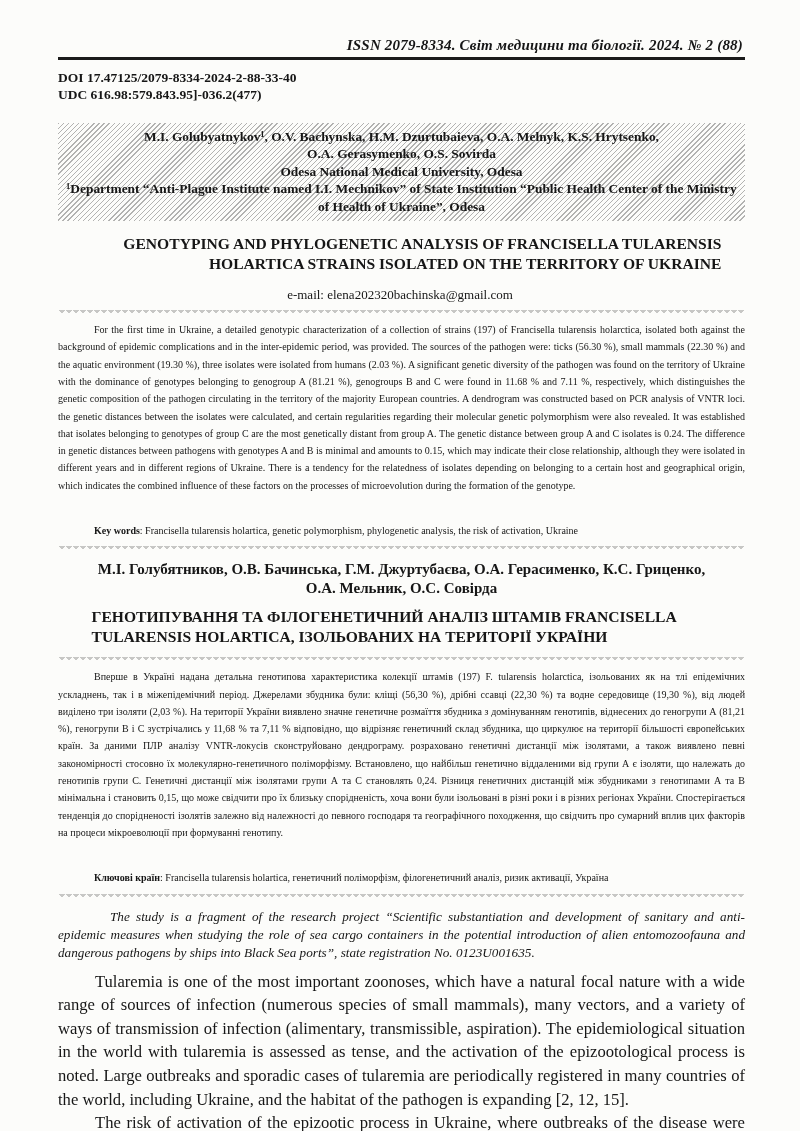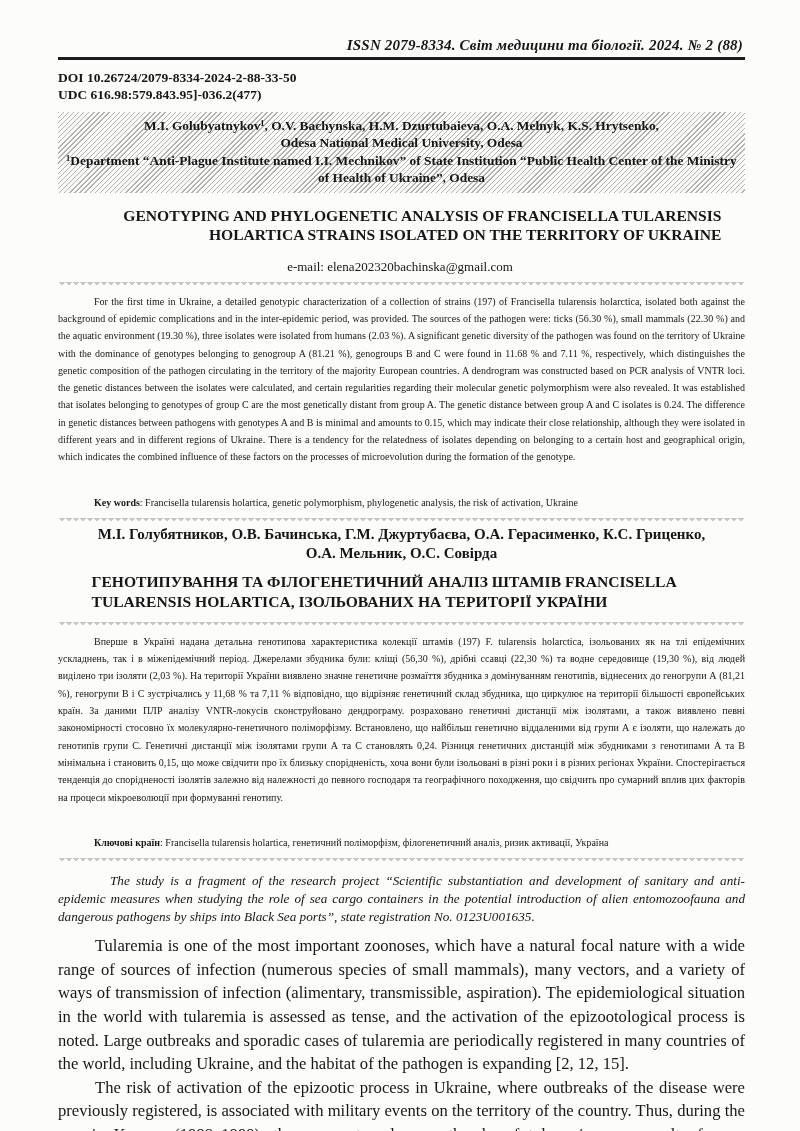--- a/index.html
+++ b/index.html
@@ -24,21 +24,21 @@
   }
   .header-rule {
     margin-top:3px;
     height:1px;
     border-top:2.5px solid #1b1b1b;
     border-bottom:1px solid #1b1b1b;
   }
   .ids { margin-top:9px; font-weight:bold; font-size:13.5px; line-height:17px; }
 
   .authors-box {
-    margin-top:9px;
+    margin-top:20px;
     padding:5px 6px 6px 6px;
     text-align:center;
     font-weight:bold;
     font-size:13.4px; line-height:17.4px;
     background:
       repeating-linear-gradient(135deg,
         rgba(35,35,35,0.34) 0px, rgba(35,35,35,0.34) 1px,
         rgba(255,255,255,0) 1px, rgba(255,255,255,0) 3.6px);
   }
 
@@ -60,21 +60,21 @@
     background-position:-3px 0, -3px 0;
     background-size:7px 7px;
     background-repeat:repeat-x;
   }
 
   .abstract { margin-top:6px; font-size:10px; line-height:17.3px; text-align:justify; }
   .abstract p { text-indent:36px; }
   .kw-line { text-indent:36px;margin-top:28px; }
 
   .authors-uk {
-    margin-top:2px; text-align:center;
+    margin-top:9px; text-align:center;
     font-weight:bold; font-size:15px; line-height:19px;
   }
   .title-uk {
     margin:9px auto 0 auto;
     max-width:620px;
     text-align:left; font-weight:bold;
     font-size:15.6px; line-height:20px;
   }
   .zz.tight { margin-top:10px; }
 
@@ -92,26 +92,27 @@
 </head>
 <body>
 
 <div class="page">
   <div class="content">
 
     <div class="issn-line">ISSN 2079-8334. Світ медицини та біології. 2024. № 2 (88)</div>
     <div class="header-rule"></div>
 
     <div class="ids">
-      <div>DOI 10.26724/2079-8334-2024-2-88-33-50</div>
+      <div>DOI 17.47125/2079-8334-2024-2-88-33-40</div>
       <div>UDC 616.98:579.843.95]-036.2(477)</div>
     </div>
 
     <div class="authors-box">
       <div>M.I. Golubyatnykov¹, O.V. Bachynska, H.M. Dzurtubaieva, O.A. Melnyk, K.S. Hrytsenko,</div>
+      <div>O.A. Gerasymenko, O.S. Sovirda</div>
       <div>Odesa National Medical University, Odesa</div>
       <div>¹Department “Anti-Plague Institute named I.I. Mechnikov” of State Institution “Public Health Center of the Ministry of Health of Ukraine”, Odesa</div>
     </div>
 
     <div class="title-en">GENOTYPING AND PHYLOGENETIC ANALYSIS OF FRANCISELLA TULARENSIS HOLARTICA STRAINS ISOLATED ON THE TERRITORY OF UKRAINE</div>
     <div class="email-line">e-mail: elena202320bachinska@gmail.com</div>
 
     <div class="zz"></div>
 
     <div class="abstract">

